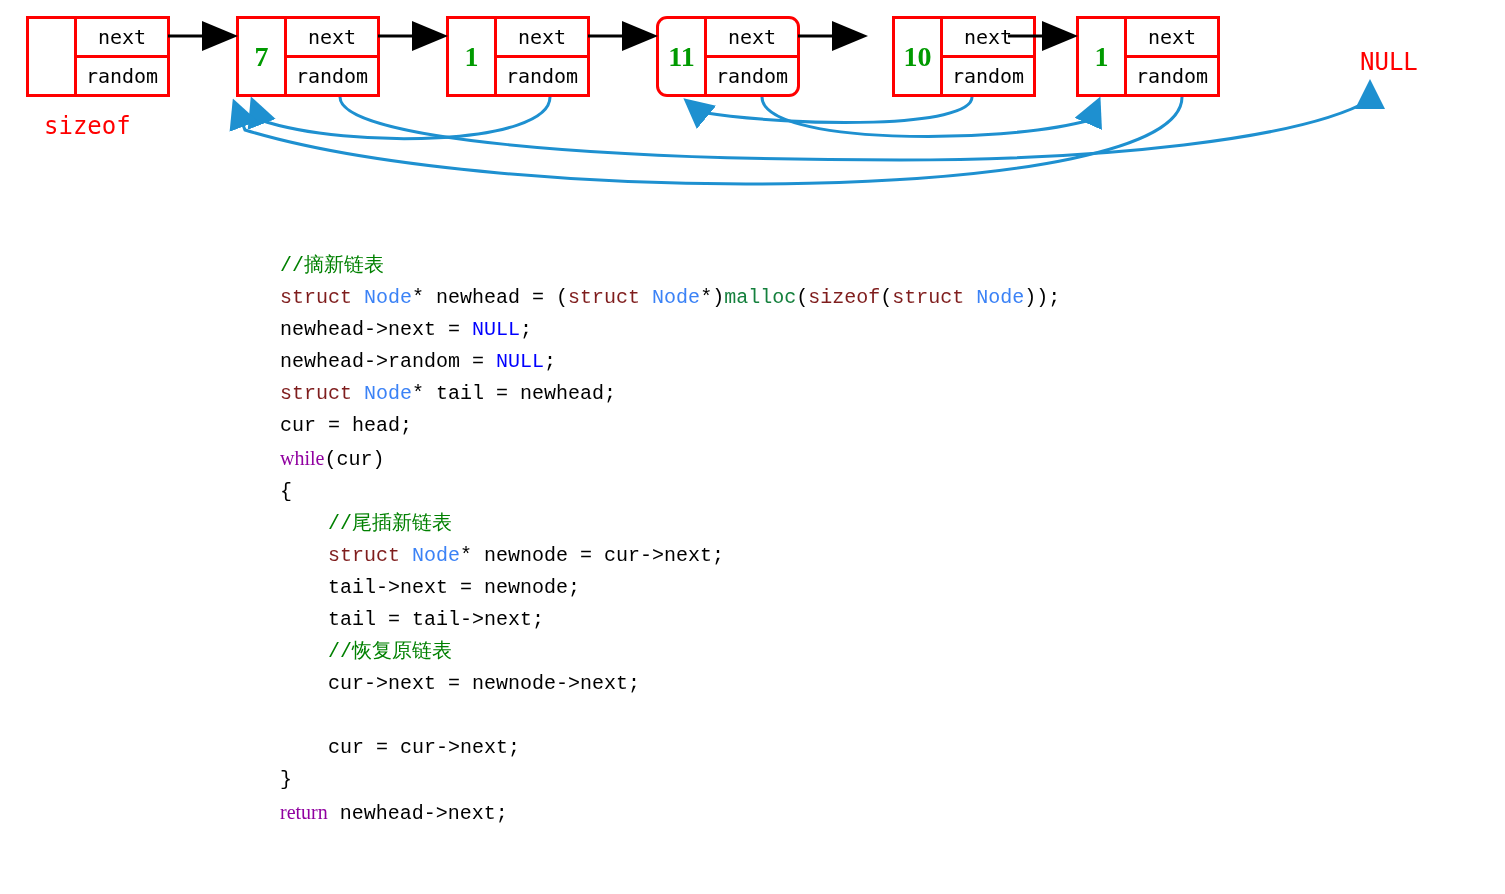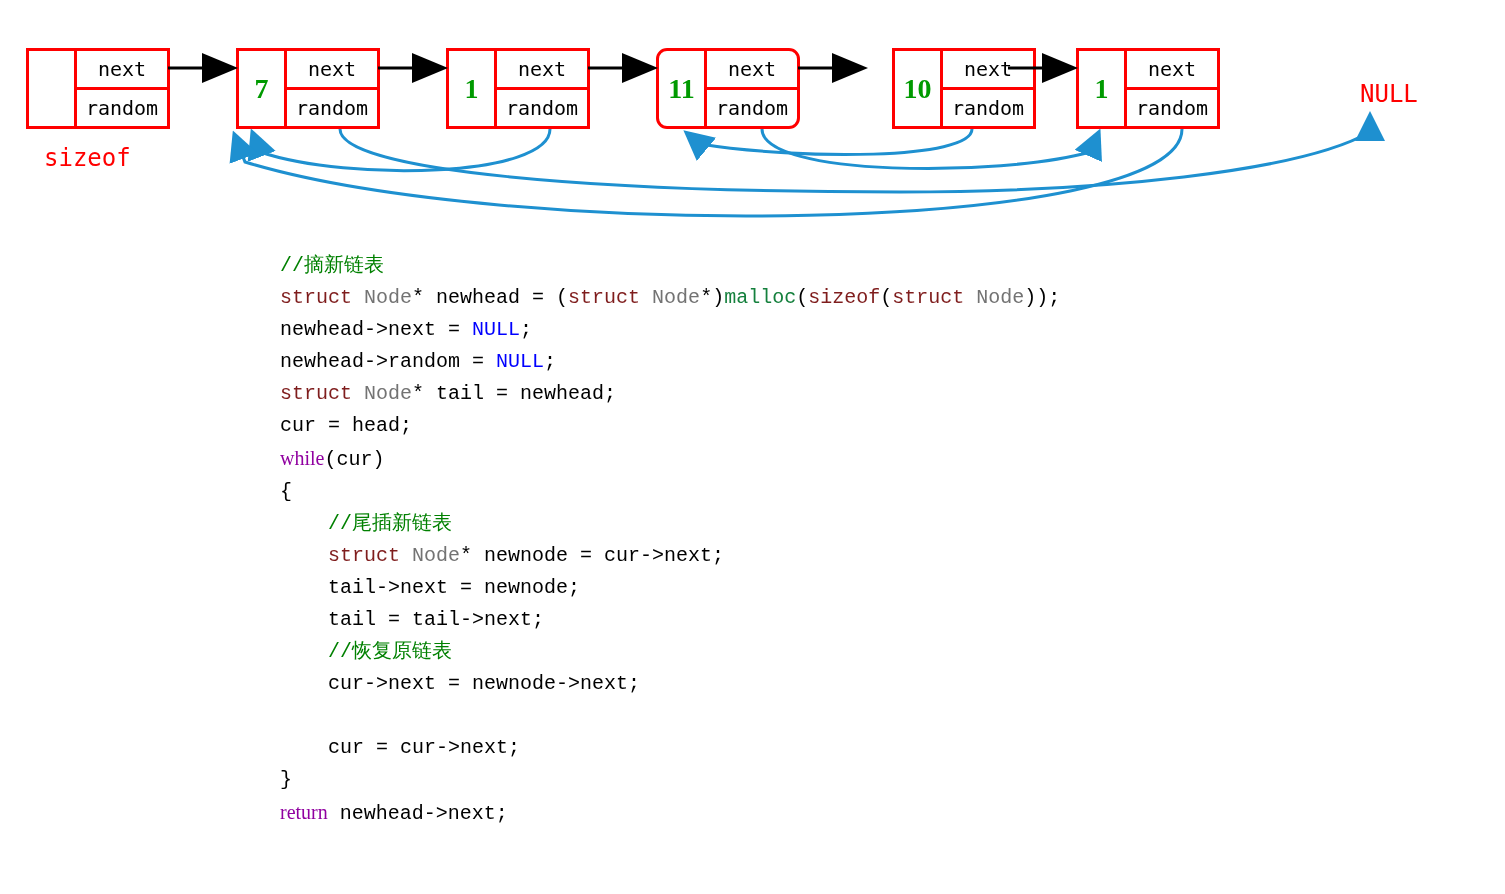--- a/index.html
+++ b/index.html
@@ -9,21 +9,20 @@
     font-family: Consolas, "Courier New", monospace;
     font-size: 20px;
     width: 1505px;
     height: 894px;
     position: relative;
   }
   .diagram {
     position: relative;
     width: 1363px;
     height: 230px;
-    margin-top: 32px;
   }
   .node {
     position: absolute;
     border: 3px solid #ff0000;
     background: #ffffff;
     display: flex;
   }
   .node .val {
     width: 45px;
     border-right: 3px solid #ff0000;
@@ -71,21 +70,21 @@
     left: 280px;
     top: 250px;
     font-family: Consolas, "Courier New", monospace;
     font-size: 20px;
     line-height: 1.6;
     white-space: pre;
     color: #000000;
   }
   .kw-blue { color: #7f1d1d; }
   .kw-purple { color: #9000a0; font-family: Liberation Serif, serif; }
-  .type { color: #737373; }
+  .type { color: #3b82f6; }
   .comment { color: #008000; }
   .func { color: #15803d; }
   .lit { color: #0000ff; }
 </style>
 </head>
 <body>
 
 <div class="diagram">
 
   <div class="node" style="left:26px; top:16px;">

